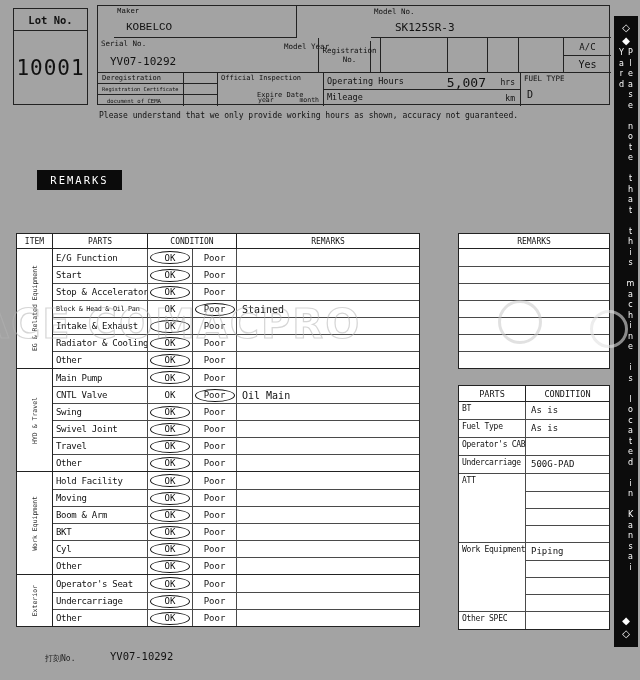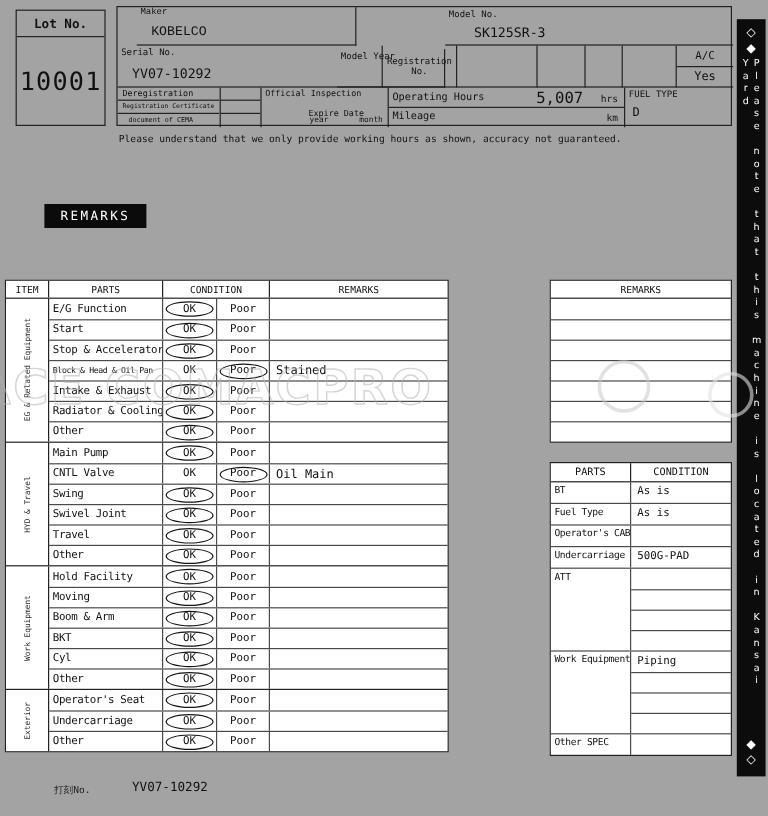--- a/index.html
+++ b/index.html
@@ -26,21 +26,21 @@
   .mini-row:last-child { border-bottom:none; }
   .hours-row { position:relative; height:17px; border-bottom:1px solid #222; }
   .hours-row2 { position:relative; height:15px; }
   .unit { position:absolute; right:5px; bottom:2px; font-size:8px; }
   .bigval { position:absolute; right:34px; top:2px; font-size:13px; }
   
   .note1 { position:absolute; left:99px; top:111px; font-size:8px; white-space:nowrap; }
   .kansai { position:absolute; left:37px; top:170px; width:85px; height:20px; background:#0b0b0b; color:#fff; display:flex; align-items:center; justify-content:center; font-size:10.5px; letter-spacing:2px; }
   .note2 { position:absolute; left:8px; top:221px; font-size:7.5px; white-space:nowrap; }
   
-  .insp { position:absolute; left:4px; top:233px; width:370px; border:1px solid #222; background:#fff; }
+  .insp { position:absolute; left:16px; top:233px; width:404px; border:1px solid #222; background:#fff; }
   .ithead { display:grid; grid-template-columns:36px 95px 89px 1fr; height:15px; border-bottom:1px solid #222; font-size:8px; }
   .ithead div { display:flex; align-items:center; justify-content:center; }
   .ithead .hbr { border-right:1px solid #222; }
   .grp { display:flex; }
   .grp + .grp { border-top:1px solid #222; }
   .grp-label-cell { width:36px; border-right:1px solid #222; display:flex; align-items:center; justify-content:center; }
   .grp-label { writing-mode:vertical-rl; transform:rotate(180deg); font-size:6.5px; white-space:nowrap; color:#2a2a2a; }
   .grp-rows { flex:1; }
   .irow { display:grid; grid-template-columns:95px 45px 44px 1fr; height:17px; }
   .irow + .irow { border-top:1px solid #4a4a4a; }

